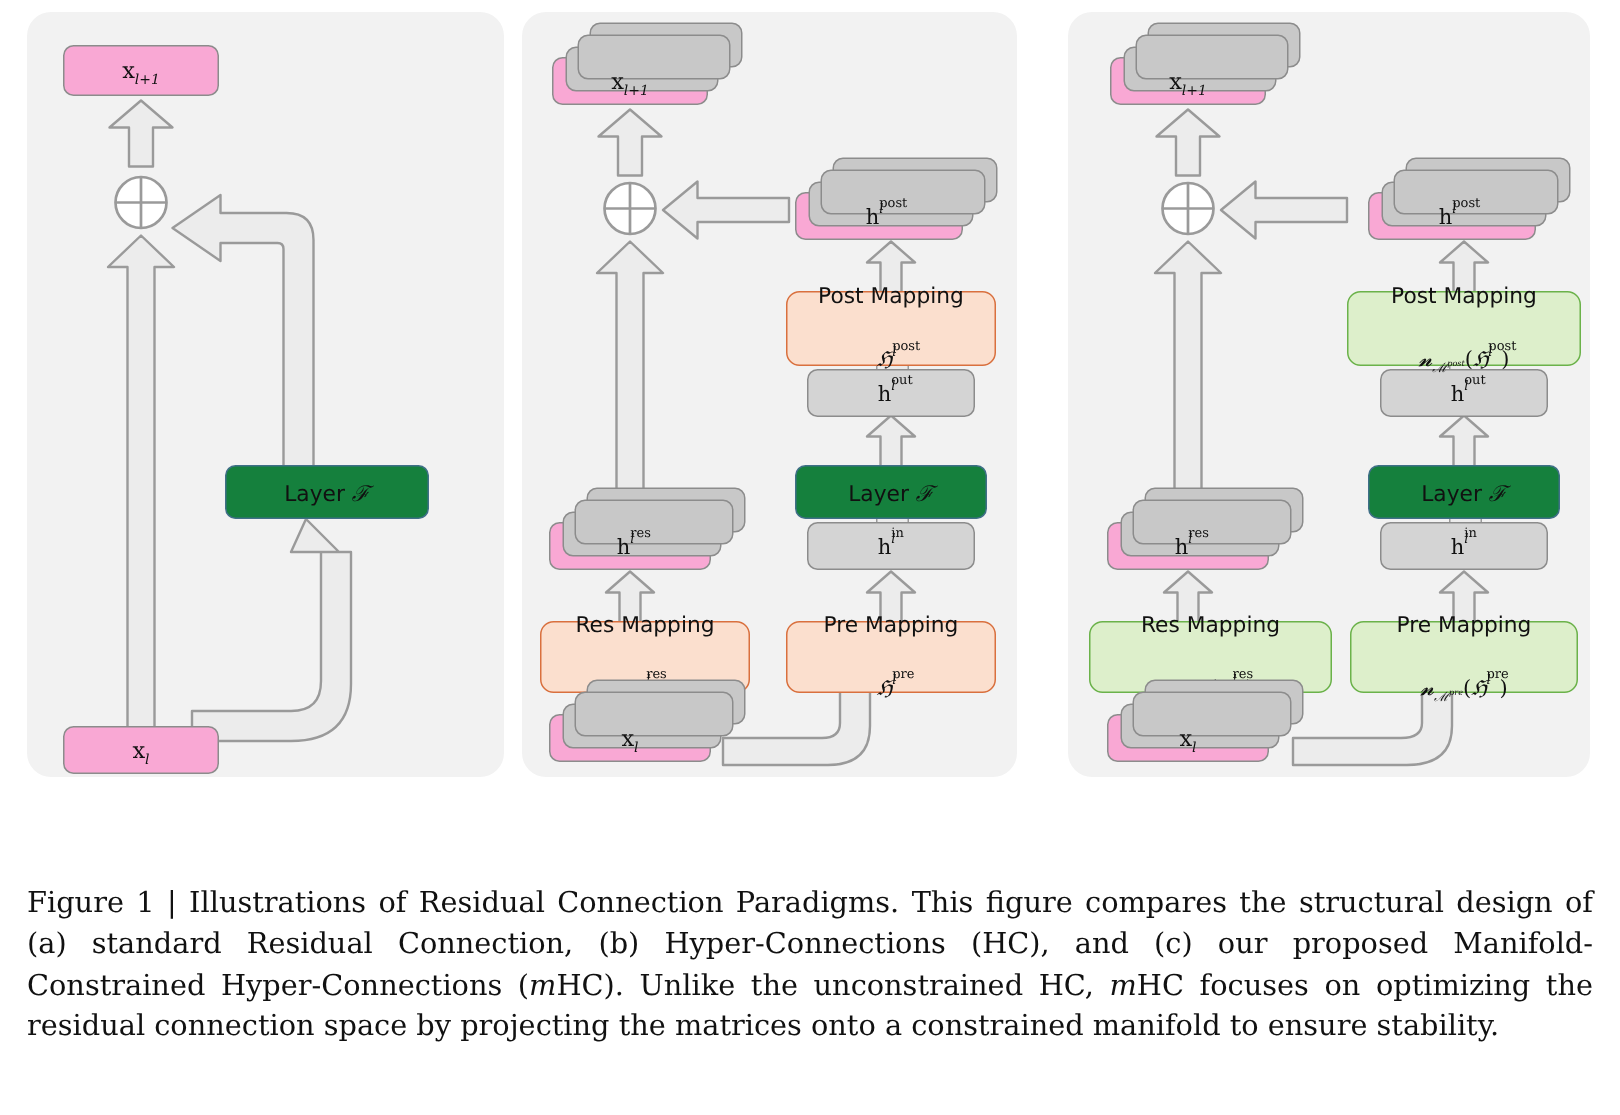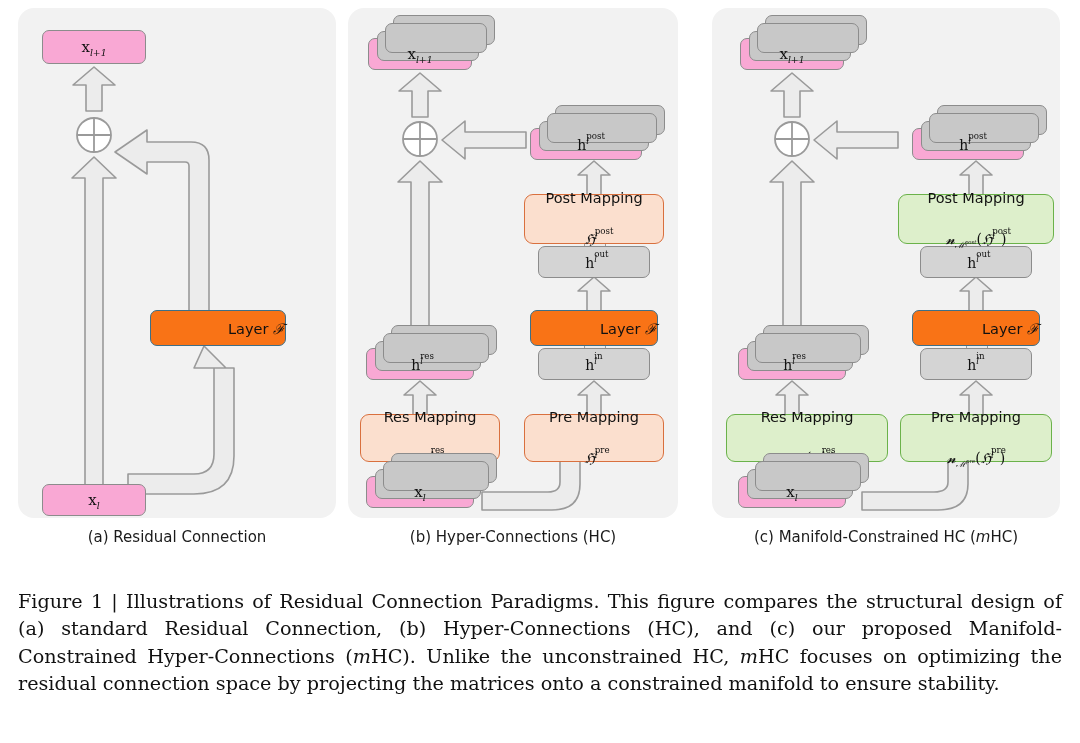--- a/index.html
+++ b/index.html
@@ -30,21 +30,21 @@
   .cap-it{font-style:italic;}
 
   
   .node{
     position:absolute;box-sizing:border-box;
     background:#f9a8d4;border:1.6px solid #8c8c8c;border-radius:7px;
     display:flex;align-items:center;justify-content:center;
     font-size:15px;color:#111;z-index:6;
   }
   .node.light{background:#d4d4d4;}
-  .node.blue{background:#f97316;border-color:#3f6f87;justify-content:flex-end;}
+  .node.blue{background:#15803d;border-color:#3f6f87;}
   .node.orange{background:#fbdfce;border-color:#d9703e;border-width:1.8px;border-radius:9px;}
   .node.green{background:#ddefcb;border-color:#6bb24a;border-width:1.8px;border-radius:9px;}
   .node.two-line{flex-direction:column;line-height:1.12;gap:24px;}
 
   
   .stack::before,.stack::after,.stack>.gh{
     content:"";position:absolute;box-sizing:border-box;
     background:#c8c8c8;border:1.6px solid #8c8c8c;border-radius:7px;
     left:0;top:0;width:100%;height:100%;z-index:-1;
   }
@@ -121,21 +121,20 @@
 
     <svg class="svg-arrow" style="left:118px;top:336px;width:110px;height:152px;" viewBox="0 0 110 152">
       <path d="M78 2 L100 24 L88 24 L88 110 Q88 130 68 130 L2 130 L2 150 L68 150 Q108 150 108 112 L108 24 L108 24 L68 24 Z" transform="translate(-10,0)"></path>
     </svg>
 
     <div class="node" style="left:24px;top:476px;width:104px;height:32px;">
       <span class="mserif">x<sub class="sub-l">l</sub></span>
     </div>
   </div>
 
-  <div class="panel-caption" id="cap-a">(a) Residual Connection</div>
 
   <div class="panel" id="panel-b">
 
     <div class="node stack" style="left:20px;top:30px;width:104px;height:32px;">
       <span class="gh"></span>
       <span class="mserif">x<sub class="sub-l">l+1</sub></span>
     </div>
 
     <svg class="svg-arrow" style="left:50px;top:64px;width:44px;height:46px;" viewBox="0 0 44 46">
       <path d="M22 1 L43 19 L30 19 L30 45 L14 45 L14 19 L1 19 Z"></path>
@@ -225,21 +224,20 @@
     <svg class="svg-arrow" style="left:228px;top:152px;width:36px;height:36px;" viewBox="0 0 36 36">
       <path d="M18 1 L34 15 L25 15 L25 35 L11 35 L11 15 L2 15 Z"></path>
     </svg>
 
     <div class="node stack" style="left:182px;top:120px;width:112px;height:32px;">
       <span class="gh"></span>
       <span class="mserif frm">h<span class="stk"><sup>post</sup><sub class="sub-l">l</sub></span></span>
     </div>
   </div>
 
-  <div class="panel-caption" id="cap-b">(b) Hyper-Connections (HC)</div>
 
   <div class="panel" id="panel-c">
 
     <div class="node stack" style="left:28px;top:30px;width:104px;height:32px;">
       <span class="gh"></span>
       <span class="mserif">x<sub class="sub-l">l+1</sub></span>
     </div>
 
     <svg class="svg-arrow" style="left:58px;top:64px;width:44px;height:46px;" viewBox="0 0 44 46">
       <path d="M22 1 L43 19 L30 19 L30 45 L14 45 L14 19 L1 19 Z"></path>
@@ -329,21 +327,18 @@
     <svg class="svg-arrow" style="left:246px;top:152px;width:36px;height:36px;" viewBox="0 0 36 36">
       <path d="M18 1 L34 15 L25 15 L25 35 L11 35 L11 15 L2 15 Z"></path>
     </svg>
 
     <div class="node stack" style="left:200px;top:120px;width:112px;height:32px;">
       <span class="gh"></span>
       <span class="mserif frm">h<span class="stk"><sup>post</sup><sub class="sub-l">l</sub></span></span>
     </div>
   </div>
 
-  <div class="panel-caption" id="cap-c">
-    <span>(c) Manifold-Constrained HC (</span><span class="cap-it">m</span><span>HC)</span>
-  </div>
 
 </div>
 
 <div class="caption">
   <span>Figure 1 | </span><b>Illustrations of Residual Connection Paradigms.</b><span> This figure compares the structural design of (a) standard Residual Connection, (b) Hyper-Connections (HC), and (c) our proposed </span><b>Manifold-Constrained Hyper-Connections</b><span> (</span><b><i>m</i></b><span>HC). Unlike the unconstrained HC, </span><i>m</i><span>HC focuses on optimizing the residual connection space by projecting the matrices onto a constrained manifold to ensure stability.</span>
 </div>
 
 </body></html>

